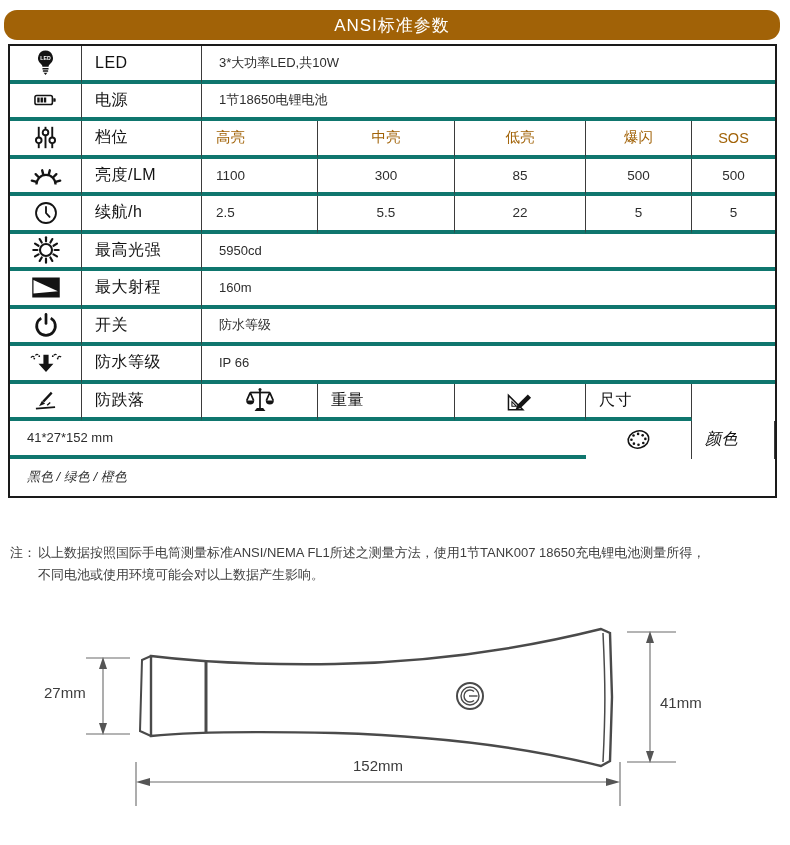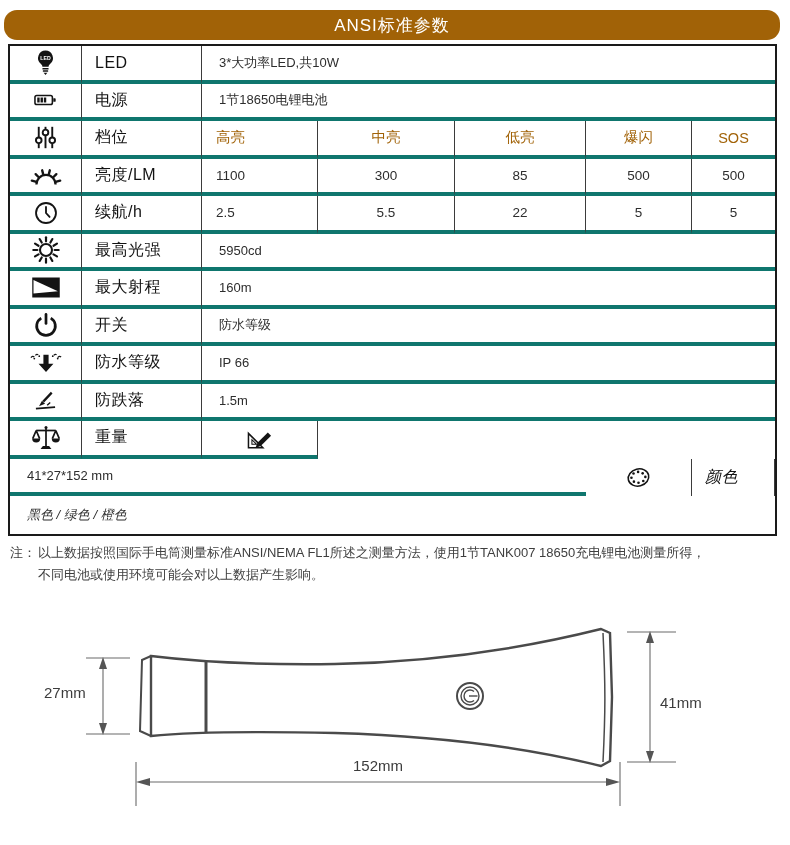--- a/index.html
+++ b/index.html
@@ -184,21 +184,20 @@
 
     <div class="cell ci">
       <svg viewBox="0 0 24 24" width="27" height="27">
         <line x1="17.5" y1="5" x2="10" y2="13" stroke="#141414" stroke-width="2"></line>
         <polygon points="6.2,17.2 11.6,14.9 8.9,12.2" fill="#141414"></polygon>
         <line x1="13.5" y1="16.2" x2="16.2" y2="13.8" stroke="#141414" stroke-width="1.3"></line>
         <line x1="3.5" y1="19.3" x2="20.5" y2="17.8" stroke="#141414" stroke-width="1.6"></line>
       </svg>
     </div>
     <div class="cell cl">防跌落</div>
-    <div class="cell cv">1.5m</div>
 
     <div class="cell ci">
       <svg viewBox="0 0 26 24" width="30" height="28">
         <g stroke="#141414" stroke-width="1.5" fill="none">
           <line x1="13" y1="3.5" x2="13" y2="19"></line>
           <line x1="4.5" y1="5.5" x2="21.5" y2="5.5"></line>
           <path d="M4.5 5.5L1.5 12.5M4.5 5.5L7.5 12.5M21.5 5.5L18.5 12.5M21.5 5.5L24.5 12.5"></path>
         </g>
         <path d="M1 12.5h7a3.5 3.5 0 0 1-7 0z" fill="#141414"></path>
         <path d="M18 12.5h7a3.5 3.5 0 0 1-7 0z" fill="#141414"></path>
@@ -209,20 +208,21 @@
     <div class="cell cl">重量</div>
 
     <div class="cell ci">
       <svg viewBox="0 0 26 24" width="30" height="28">
         <path d="M3 20.5V8l12.5 12.5z" fill="none" stroke="#141414" stroke-width="1.3"></path>
         <path d="M6 17.5v-4l4 4z" fill="none" stroke="#141414" stroke-width=".9"></path>
         <polygon points="10.8,16.2 19.8,7.2 22.6,10 13.6,19" fill="#141414"></polygon>
         <polygon points="10.8,16.2 13.6,19 9,20.6" fill="#141414"></polygon>
       </svg>
     </div>
+    <div class="cell cl">尺寸</div>
     <div class="cell cv">41*27*152 mm</div>
 
     <div class="cell ci nb">
       <svg viewBox="0 0 26 24" width="27" height="25">
         <ellipse cx="13" cy="12" rx="10" ry="8.2" fill="none" stroke="#141414" stroke-width="1.5" transform="rotate(-14 13 12)"></ellipse>
         <g fill="#141414">
           <circle cx="8.2" cy="8.2" r="1.25"></circle>
             <circle cx="12.6" cy="6.6" r="1.25"></circle>
             <circle cx="17" cy="8" r="1.25"></circle>
           <circle cx="19.6" cy="11.4" r="1.25"></circle>

